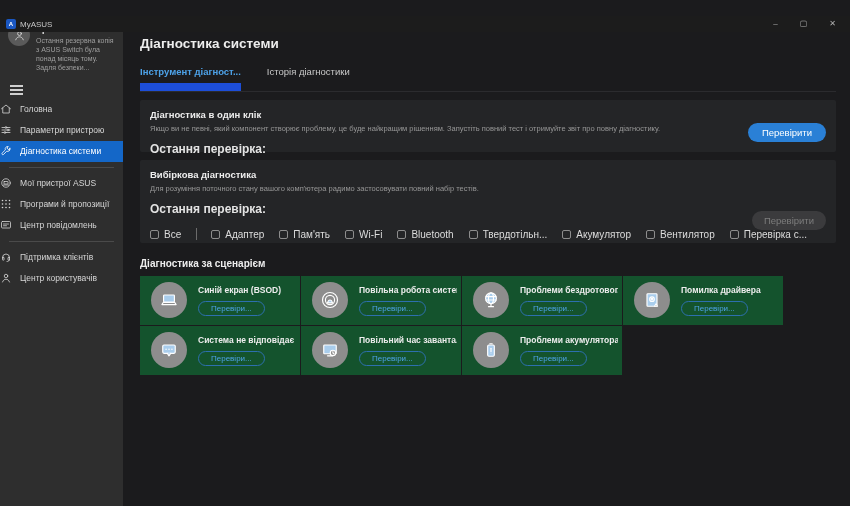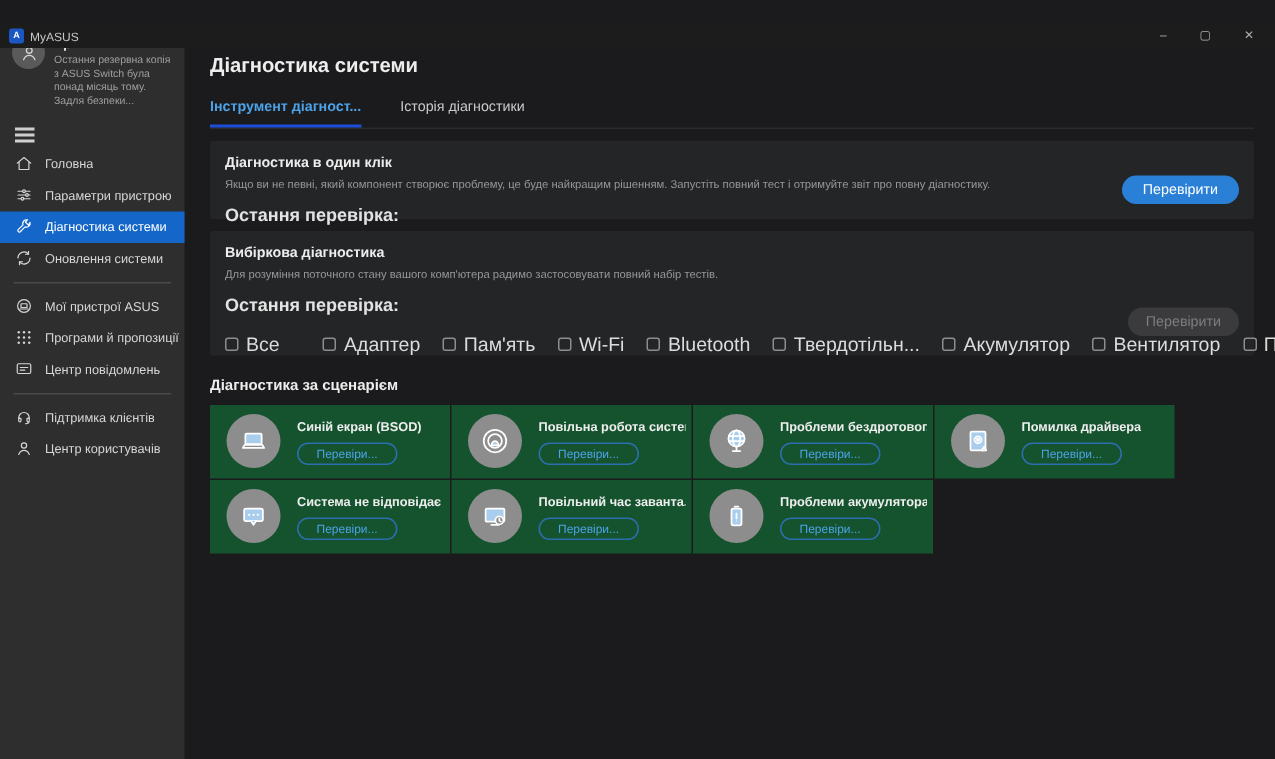--- a/index.html
+++ b/index.html
@@ -20,61 +20,61 @@
   .sidebar { position:absolute; top:16px; left:0; width:123px; bottom:0;
     background:#2e2e2e; z-index:20; }
   .user-block { display:flex; padding:8px 6px 4px 8px; }
   .avatar { width:22px; height:22px; border-radius:50%; background:#5a5a5a;
     flex:none; display:flex; align-items:center; justify-content:center; }
   .user-text { margin-left:6px; width:84px; }
   .user-title { color:#f0f0f0; font-size:8.5px; font-weight:bold; }
   .user-msg { color:#9f9f9f; font-size:7px; line-height:9px; margin-top:2px; }
   .hamburger { margin:9px 0 4px 10px; width:13px; cursor:pointer; }
   .hamburger div { height:1.5px; background:#cfcfcf; margin-bottom:2.5px; }
-  .nav-item { height:21px; display:flex; align-items:center; padding-left:10px;
+  .nav-item { height:21px; display:flex; align-items:center; 
     cursor:pointer; }
   .nav-item .nicon { width:12px; height:12px; flex:none; display:flex;
     align-items:center; justify-content:center; }
   .nav-item .nlabel { color:#d6d6d6; font-size:8.5px; margin-left:8px;
     white-space:nowrap; overflow:hidden; max-width:92px; }
   .nav-item.active { background:#1467c8; }
   .nav-item.active .nlabel { color:#fff; }
   .nav-divider { height:1px; background:#4a4a4a; margin:5px 9px; }
   svg.sicon { stroke:#d6d6d6; fill:none; stroke-width:1.6; stroke-linecap:round;
     stroke-linejoin:round; }
   .active svg.sicon { stroke:#fff; }
 
   
   .main { position:absolute; top:16px; left:123px; right:0; bottom:0;
     background:#1b1b1d; padding:20px 14px 0 17px; }
   .page-title { color:#ededed; font-size:13.5px; font-weight:bold; }
   .tabs { display:flex; gap:26px; margin-top:15px; border-bottom:1px solid #2b2b2e; }
   .tab { font-size:9.5px; padding-bottom:6px; color:#c9c9c9; cursor:pointer; }
   .tab.active { color:#4da2e8; font-weight:bold;
-    border-bottom:2px solid #1d4ed8; }
+    border-bottom:8px solid #1d4ed8; }
 
   .card { background:#242527; border-radius:2px; margin-top:8px;
     padding:9px 10px; position:relative; }
   .card-title { color:#ededed; font-size:9.5px; font-weight:bold; }
   .card-desc { color:#979797; font-size:7.5px; margin-top:4px; }
   .last-check { color:#e3e3e3; font-size:12px; font-weight:bold; margin-top:9px; }
 
   .btn-primary { position:absolute; right:10px; bottom:10px; background:#2a80d6;
     color:#fff; font-size:9.5px; border:none; border-radius:10px;
     padding:4px 14px; cursor:pointer; font-family:inherit; }
   .btn-disabled { position:absolute; right:10px; bottom:13px; background:#3b3b3d;
     color:#7d7d7d; font-size:9.5px; border:none; border-radius:10px;
     padding:4px 12px; cursor:default; font-family:inherit; }
 
   .checkbox-row { display:flex; align-items:center; margin-top:12px;
     padding-bottom:4px; }
   .chk { display:flex; align-items:center; margin-right:15px; cursor:pointer; }
   .chk .box { width:9px; height:9px; border:1px solid #8d8d8d; border-radius:2px;
     background:transparent; flex:none; }
-  .chk .clabel { color:#dcdcdc; font-size:13px; margin-left:5px;
+  .chk .clabel { color:#dcdcdc; font-size:10px; margin-left:5px;
     white-space:nowrap; }
   .vsep { width:1px; height:12px; background:#6b6b6b; margin:0 14px 0 0; }
 
   .section-title { color:#ededed; font-size:10px; font-weight:bold;
     margin:15px 0 7px; }
   .scenario-grid { display:grid; grid-template-columns:repeat(4,160px);
     gap:1px; width:643px; }
   .scard { background:#14532d; height:49px; position:relative; }
   .scard .icon-circle { position:absolute; left:11px; top:6px; width:36px;
     height:36px; border-radius:50%; background:#8d8d8d; display:flex;
@@ -146,29 +146,20 @@
 
   <div class="nav-item active">
     <span class="nicon">
       <svg class="sicon" width="12" height="12" viewBox="0 0 24 24">
           <path d="M20 6.5a5 5 0 0 1-6.6 6L7 19a2 2 0 0 1-2.8-2.8l6.5-6.4a5 5 0 0 1 6-6.6L13.8 6 18 10.2z"></path>
         </svg>
     </span>
     <span class="nlabel">Діагностика системи</span>
   </div>
 
-  <div class="nav-item">
-    <span class="nicon">
-      <svg class="sicon" width="12" height="12" viewBox="0 0 24 24">
-          <path d="M20 12a8 8 0 0 1-14 5.3M4 12a8 8 0 0 1 14-5.3"></path>
-          <path d="M18 3v4h-4M6 21v-4h4"></path>
-        </svg>
-    </span>
-    <span class="nlabel">Оновлення системи</span>
-  </div>
 
   <div class="nav-divider"></div>
 
   <div class="nav-item">
     <span class="nicon">
       <svg class="sicon" width="12" height="12" viewBox="0 0 24 24">
           <circle cx="12" cy="12" r="8.5"></circle>
           <rect x="8" y="9" width="8" height="5" rx="0.5"></rect>
           <path d="M6.5 16h11"></path>
         </svg>

